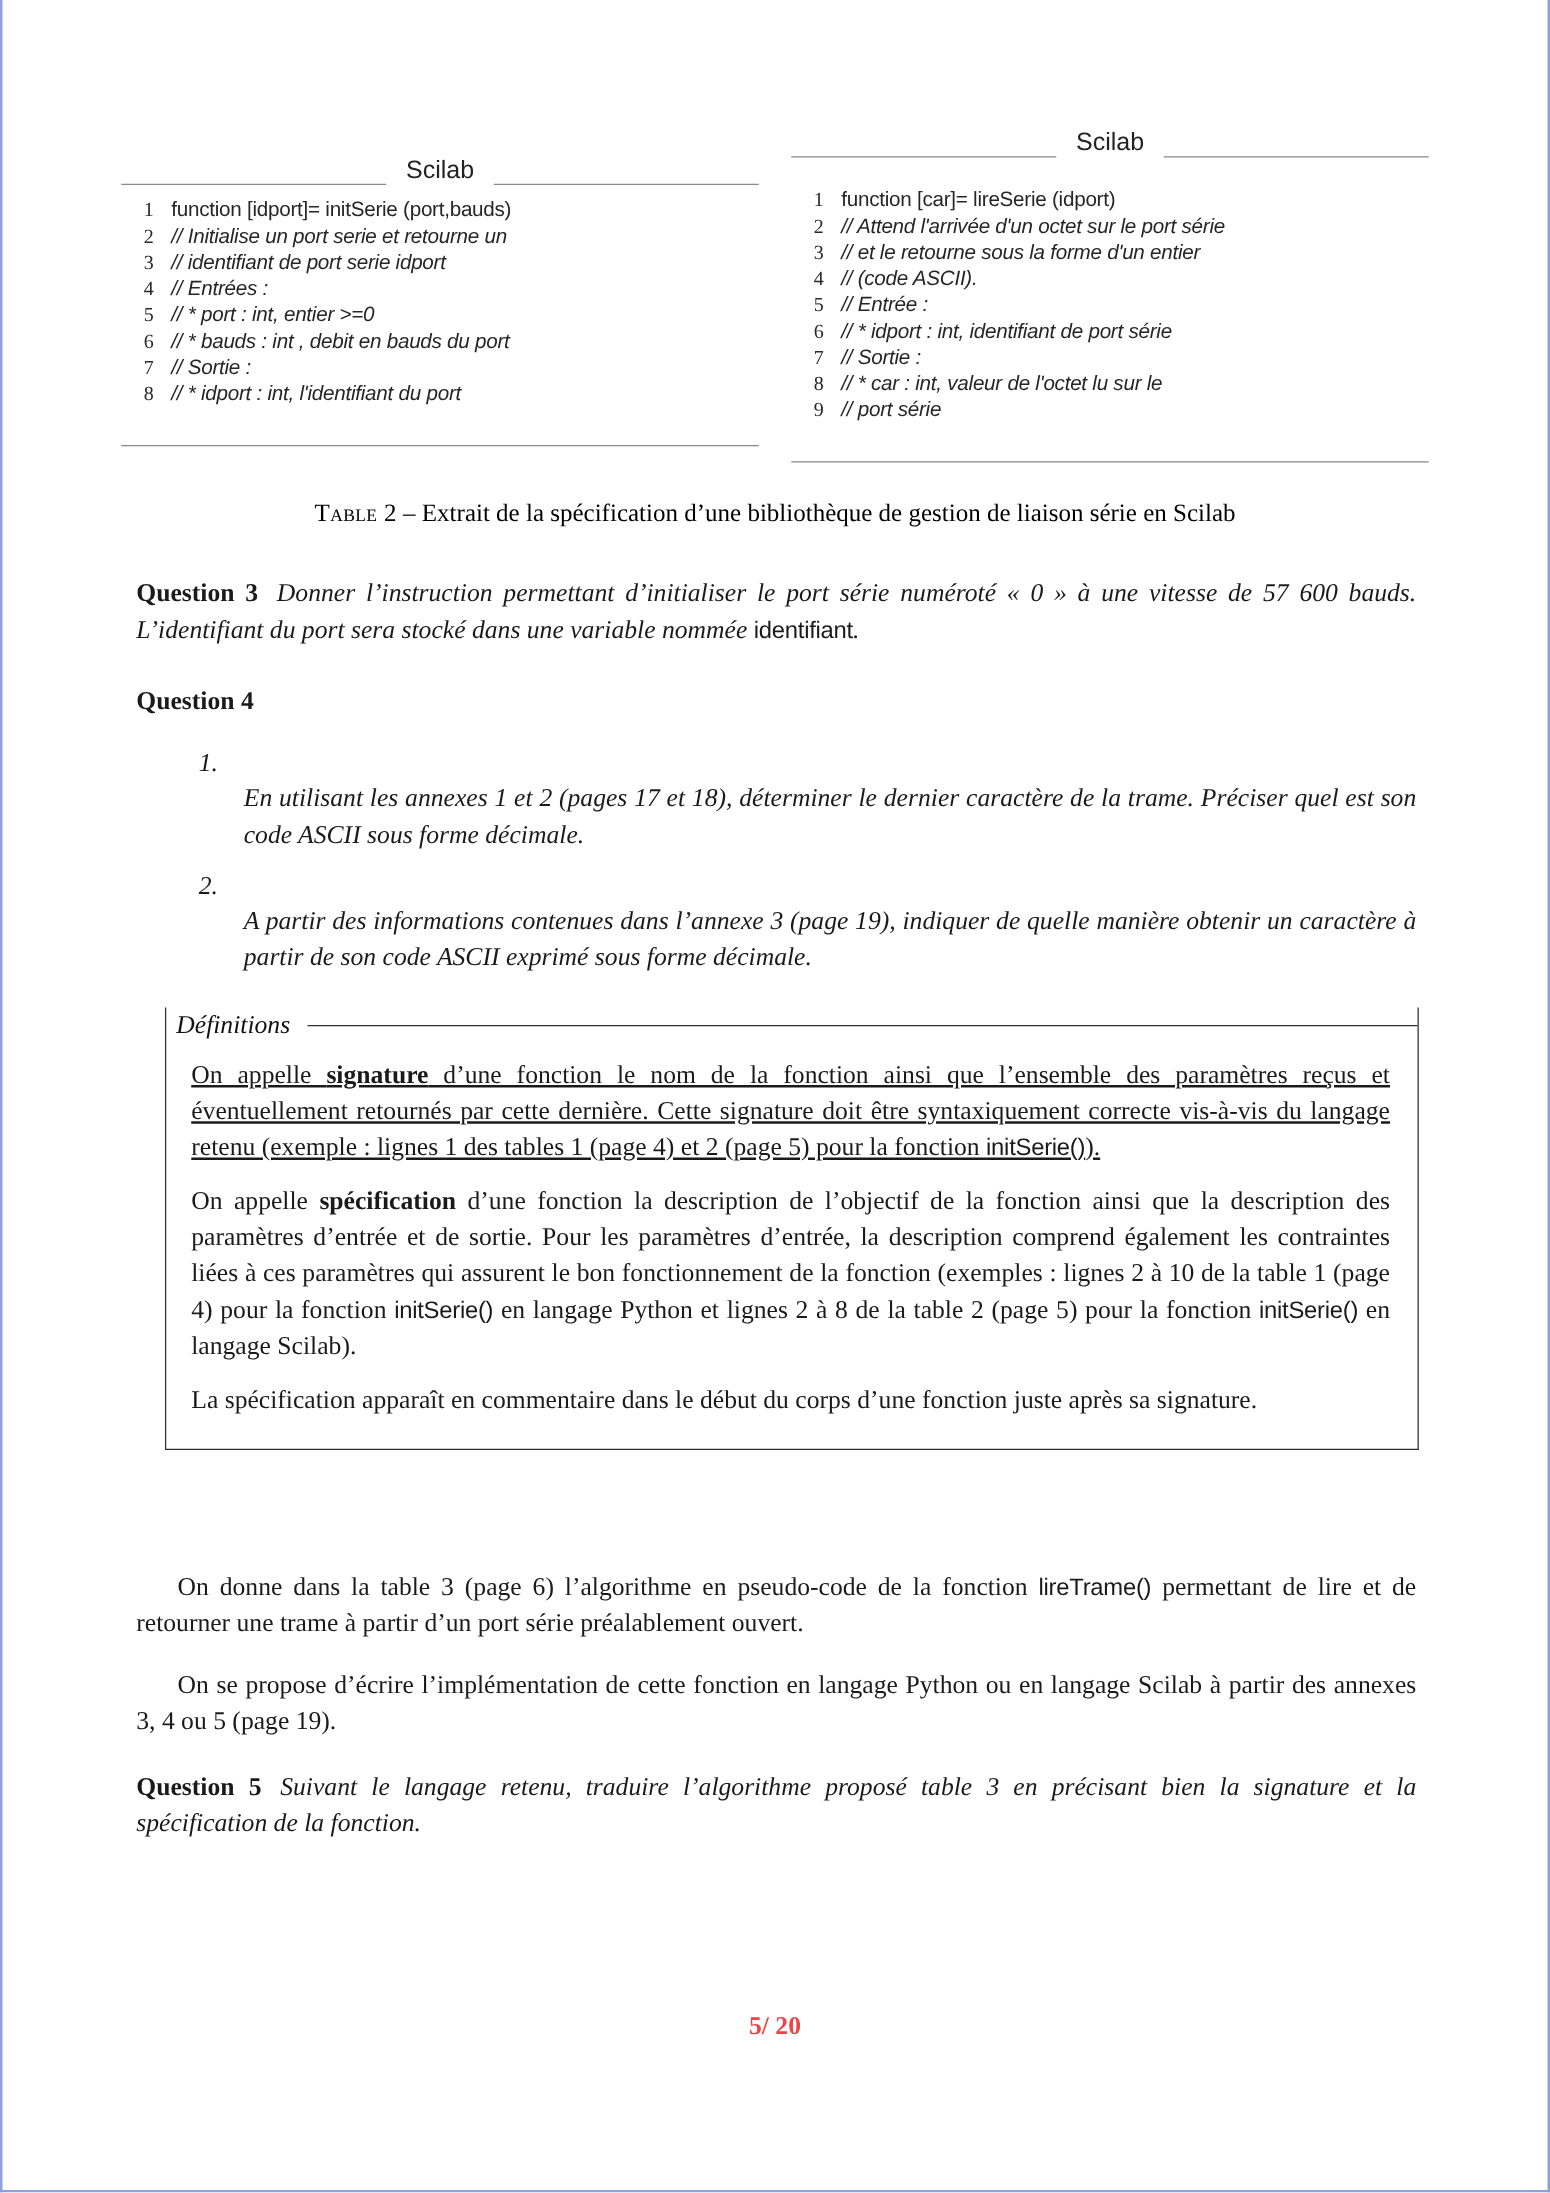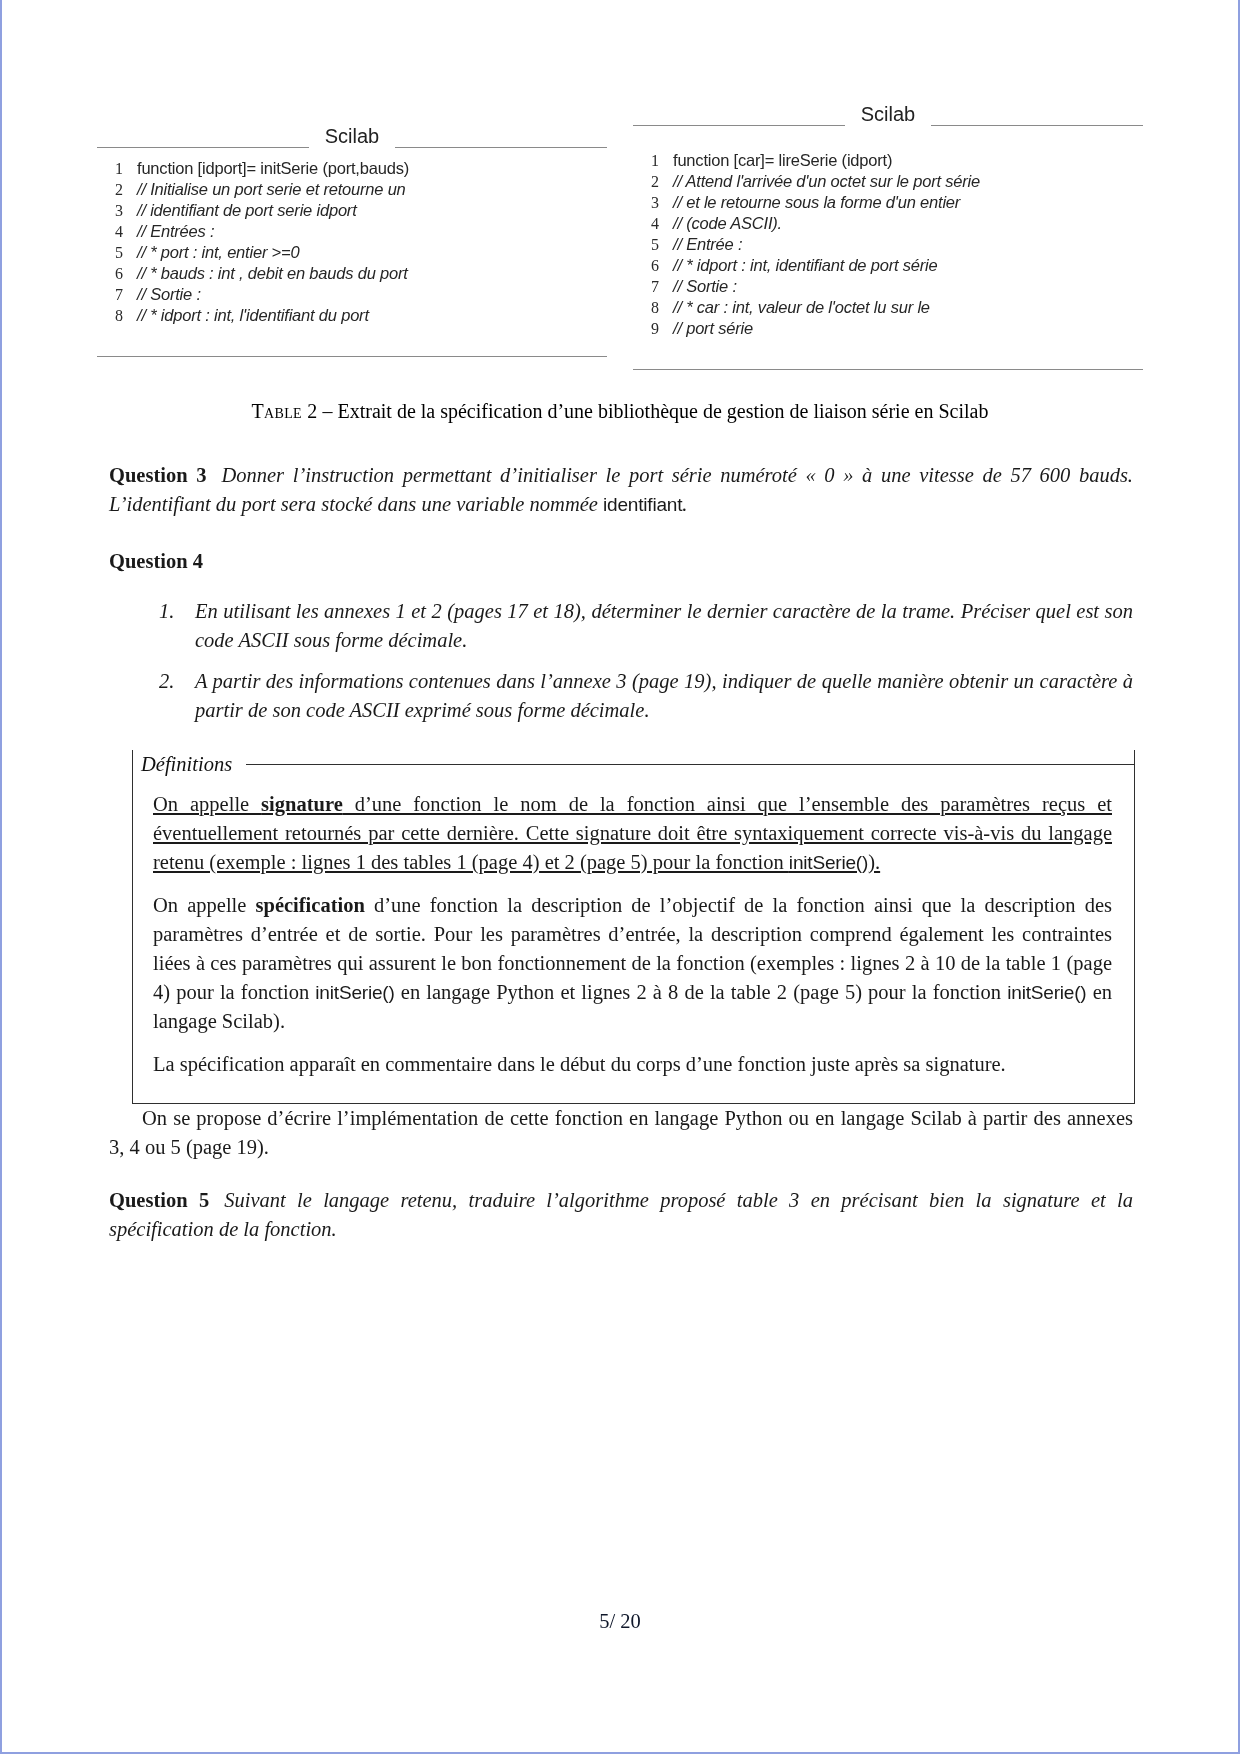--- a/index.html
+++ b/index.html
@@ -45,21 +45,21 @@
   .caption{margin:30px 0 0 0;text-align:center;font-size:20px;color:#000000;}
   .sc{font-variant:small-caps;letter-spacing:0.3px;}
   
   .bodyblock{margin-left:12px;margin-right:10px;font-size:20.5px;line-height:29px;text-align:justify;}
   .question{margin-top:38px;}
   .qlabel{font-weight:bold;font-style:normal;margin-right:15px;}
   .qtext{font-style:italic;}
   .qheading{margin-top:28px;font-weight:bold;}
   .qitem{display:flex;margin-left:62px;font-style:italic;}
   .qitem-no{flex:none;width:36px;}
-  .qitem-text{flex:1;text-align:justify;}
+  .qitem-text{flex:1;text-align:justify;margin-top:28px;}
   .qitem1{margin-top:10px;}
   .qitem2{margin-top:12px;}
   .codefont{
     font-family:"Liberation Sans","DejaVu Sans",sans-serif;
     font-style:normal;font-size:0.93em;letter-spacing:-0.2px;
   }
   
   .defbox{
     margin:40px 8px 0 35px;
     border:1.4px solid #2f2f2f;border-top:none;
@@ -71,21 +71,21 @@
   .defbox-capline{flex:1;border-top:1.4px solid #2f2f2f;height:0;}
   .defbox p{margin:14px 0 0 0;font-size:20.5px;line-height:29px;text-align:justify;}
   .defbox p.first{margin-top:10px;text-decoration:underline;}
   
   .par{margin-top:0;text-indent:33px;}
   .par-first{margin-top:96px;}
   .q5{margin-top:24px;}
   
   .footer{
     position:absolute;left:0;top:1610px;width:100%;
-    text-align:center;font-weight:normal;font-size:20.5px;color:#0f172a;
+    text-align:center;font-weight:bold;font-size:20.5px;color:#ef4444;
   }
 </style>
 </head>
 <body>
 
 <div class="page">
 
   <div class="listings">
 
     <div class="listing listing-left">
@@ -197,19 +197,20 @@
   <div class="defbox">
     <div class="defbox-caprow">
       <span class="defbox-title">Définitions</span>
       <span class="defbox-capline"></span>
     </div>
     <p class="first"><span>On appelle </span><b>signature</b><span> d’une fonction le nom de la fonction ainsi que l’ensemble des paramètres reçus et éventuellement retournés par cette dernière. Cette signature doit être syntaxiquement correcte vis-à-vis du langage retenu (exemple : lignes 1 des tables 1 (page 4) et 2 (page 5) pour la fonction </span><span class="codefont">initSerie()</span><span>).</span></p>
     <p><span>On appelle </span><b>spécification</b><span> d’une fonction la description de l’objectif de la fonction ainsi que la description des paramètres d’entrée et de sortie. Pour les paramètres d’entrée, la description comprend également les contraintes liées à ces paramètres qui assurent le bon fonctionnement de la fonction (exemples : lignes 2 à 10 de la table 1 (page 4) pour la fonction </span><span class="codefont">initSerie()</span><span> en langage Python et lignes 2 à 8 de la table 2 (page 5) pour la fonction </span><span class="codefont">initSerie()</span><span> en langage Scilab).</span></p>
     <p>La spécification apparaît en commentaire dans le début du corps d’une fonction juste après sa signature.</p>
   </div>
 
+  <p class="bodyblock par par-first"><span>On donne dans la table 3 (page 6) l’algorithme en pseudo-code de la fonction </span><span class="codefont">lireTrame()</span><span> permettant de lire et de retourner une trame à partir d’un port série préalablement ouvert.</span></p>
   <p class="bodyblock par">On se propose d’écrire l’implémentation de cette fonction en langage Python ou en langage Scilab à partir des annexes 3, 4 ou 5 (page 19).</p>
 
   <p class="bodyblock question q5"><span class="qlabel">Question 5</span><span class="qtext">Suivant le langage retenu, traduire l’algorithme proposé table 3 en précisant bien la signature et la spécification de la fonction.</span></p>
 
   <div class="footer">5/ 20</div>
 
 </div>
 
 </body></html>

